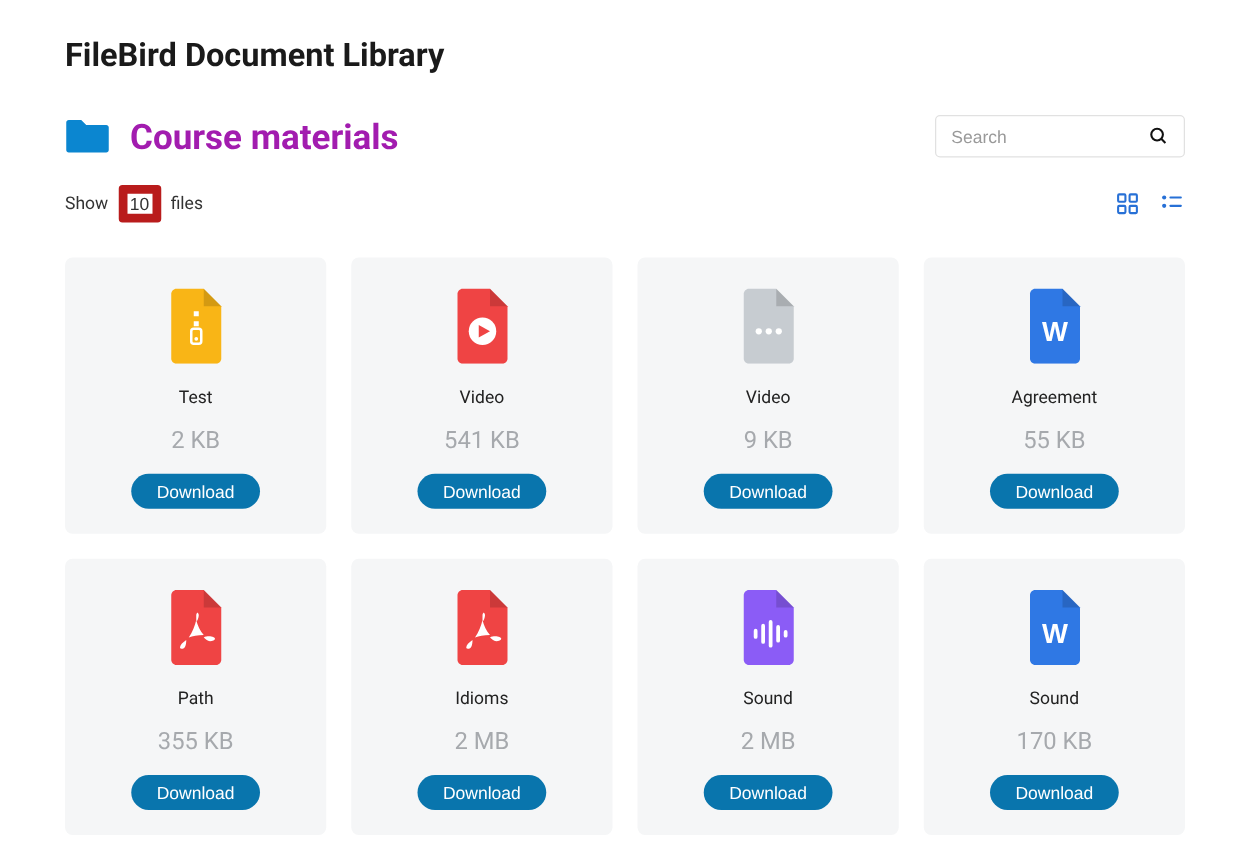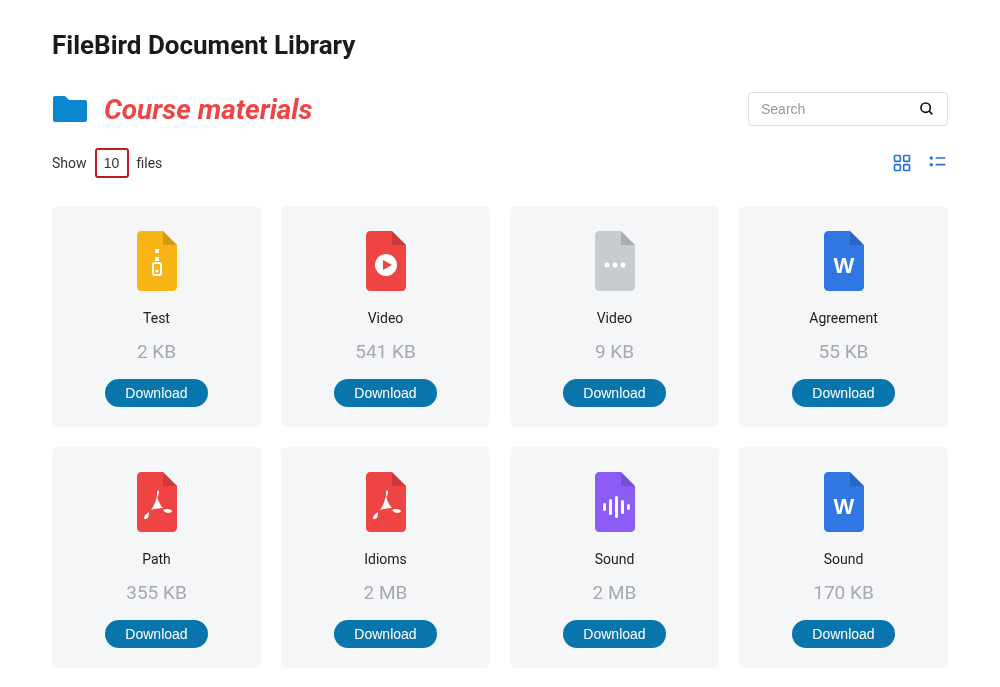--- a/index.html
+++ b/index.html
@@ -24,22 +24,21 @@
     }
     .folder-left {
       display: flex;
       align-items: center;
       gap: 16px;
     }
     .folder-icon { width: 36px; height: 30px; }
     .folder-name {
       font-size: 28px;
       font-weight: 700;
-      color: #ef4444;
-      font-style: italic;
+      color: #a21caf;
     }
     .search-box {
       display: flex;
       align-items: center;
       border: 1px solid #e1e1e1;
       border-radius: 4px;
       padding: 8px 12px;
       width: 200px;
       justify-content: space-between;
     }
@@ -67,21 +66,21 @@
     .show-controls {
       display: flex;
       align-items: center;
       gap: 8px;
       font-size: 14px;
       color: #333;
     }
     .count-input {
       width: 34px;
       height: 30px;
-      border: 2px solid #b91c1c;
+      border: 7px solid #b91c1c;
       border-radius: 3px;
       text-align: center;
       font-size: 14px;
       color: #333;
       outline: none;
     }
     .view-toggles { display: flex; align-items: center; gap: 16px; }
     .view-btn {
       border: none;
       background: transparent;

